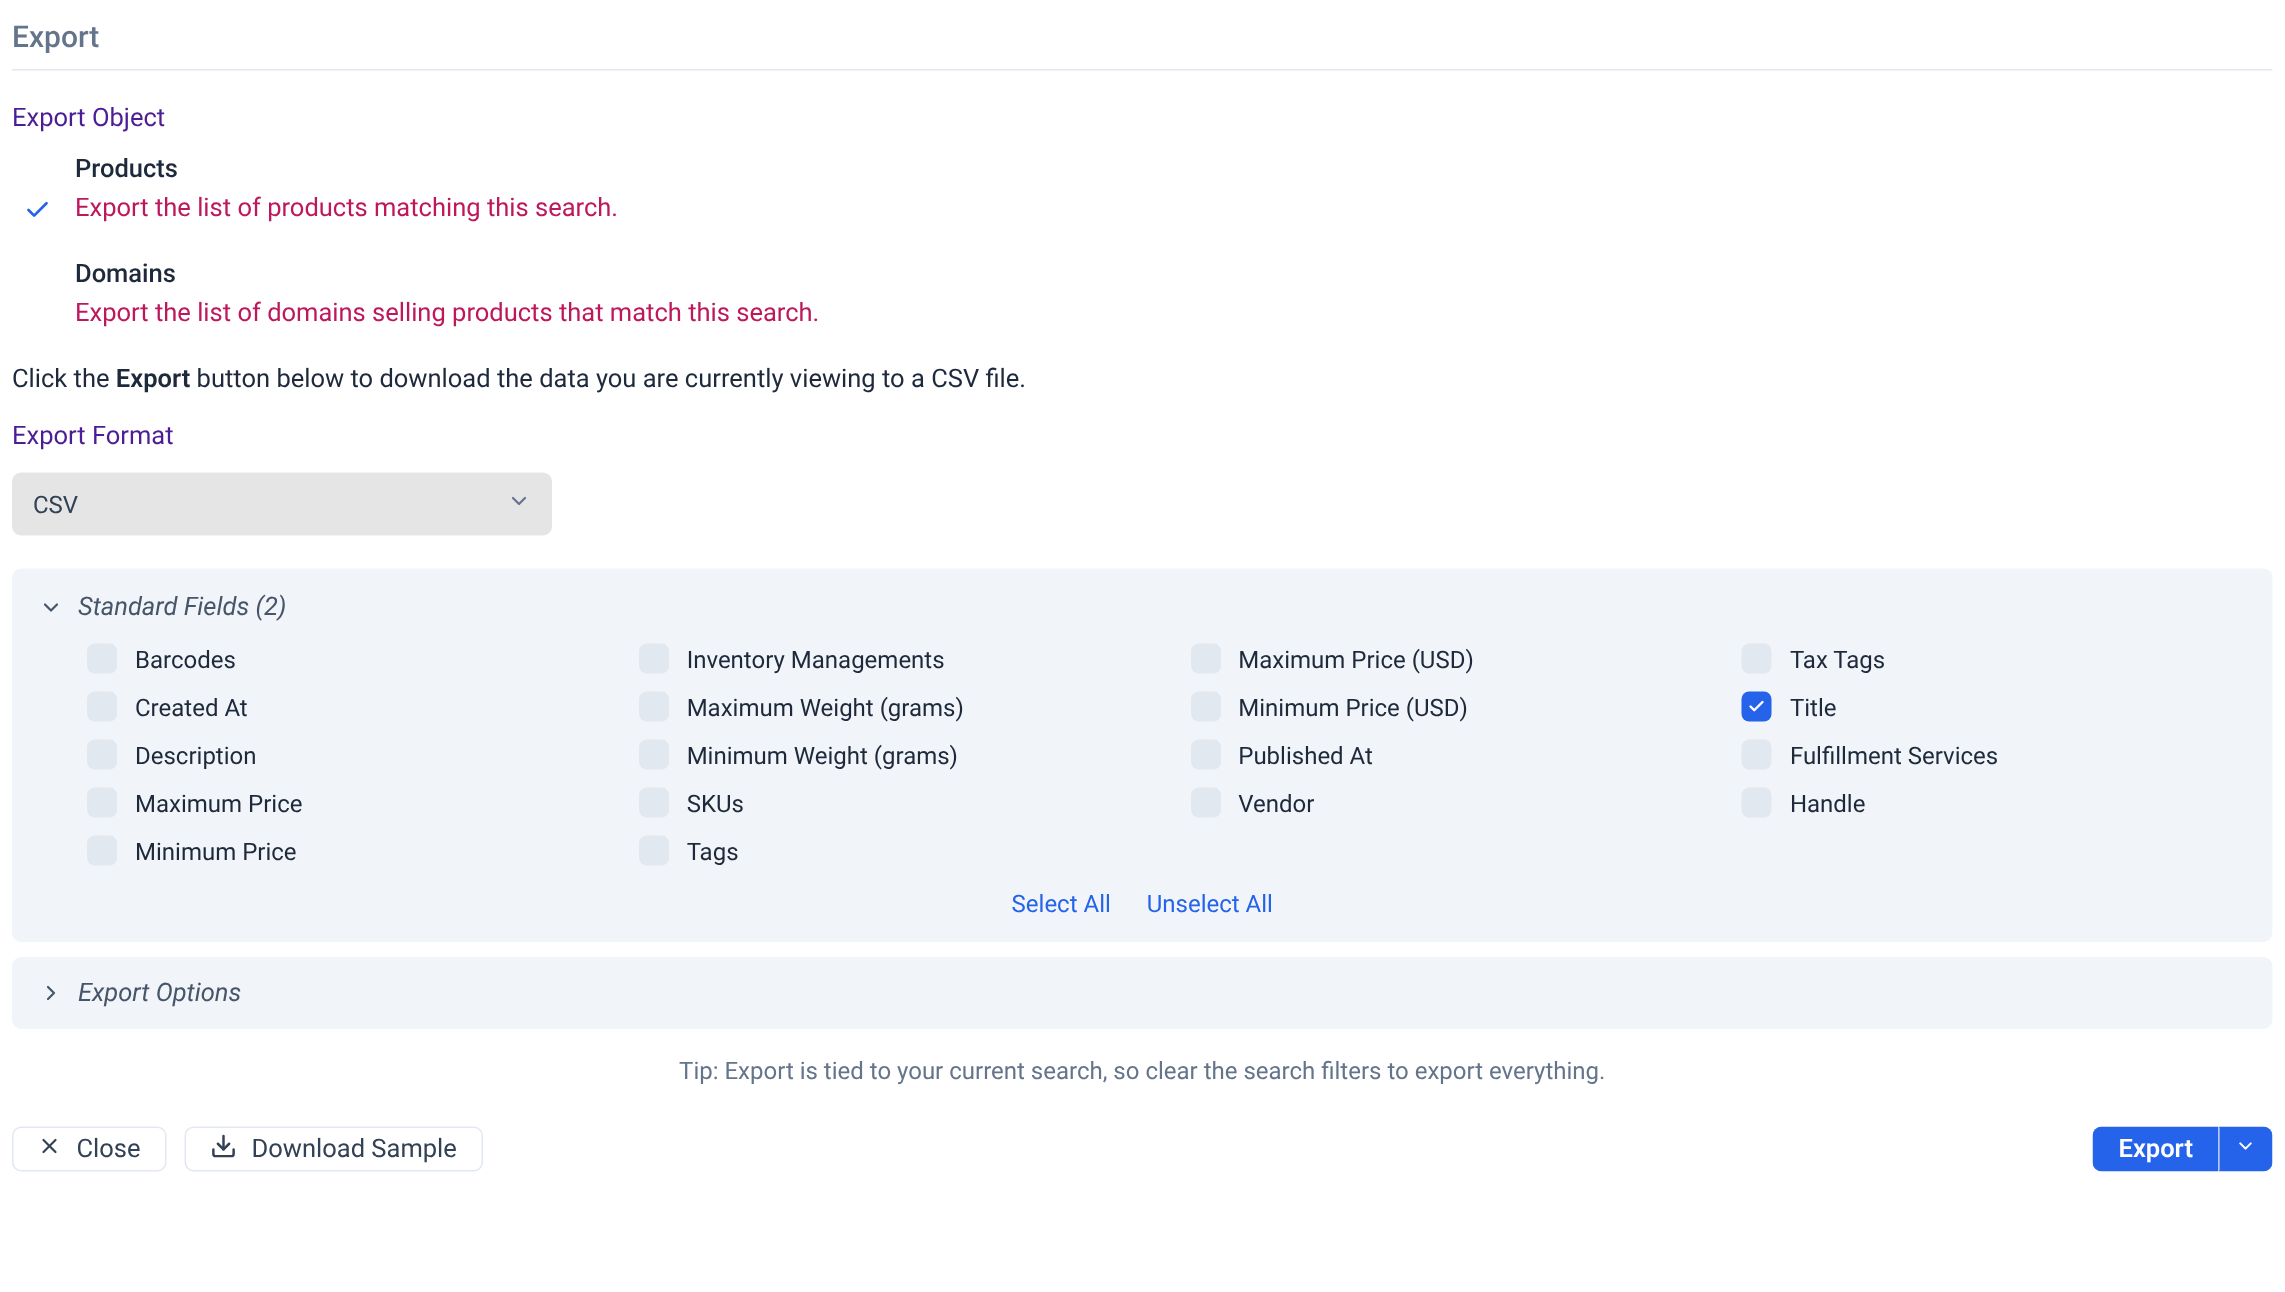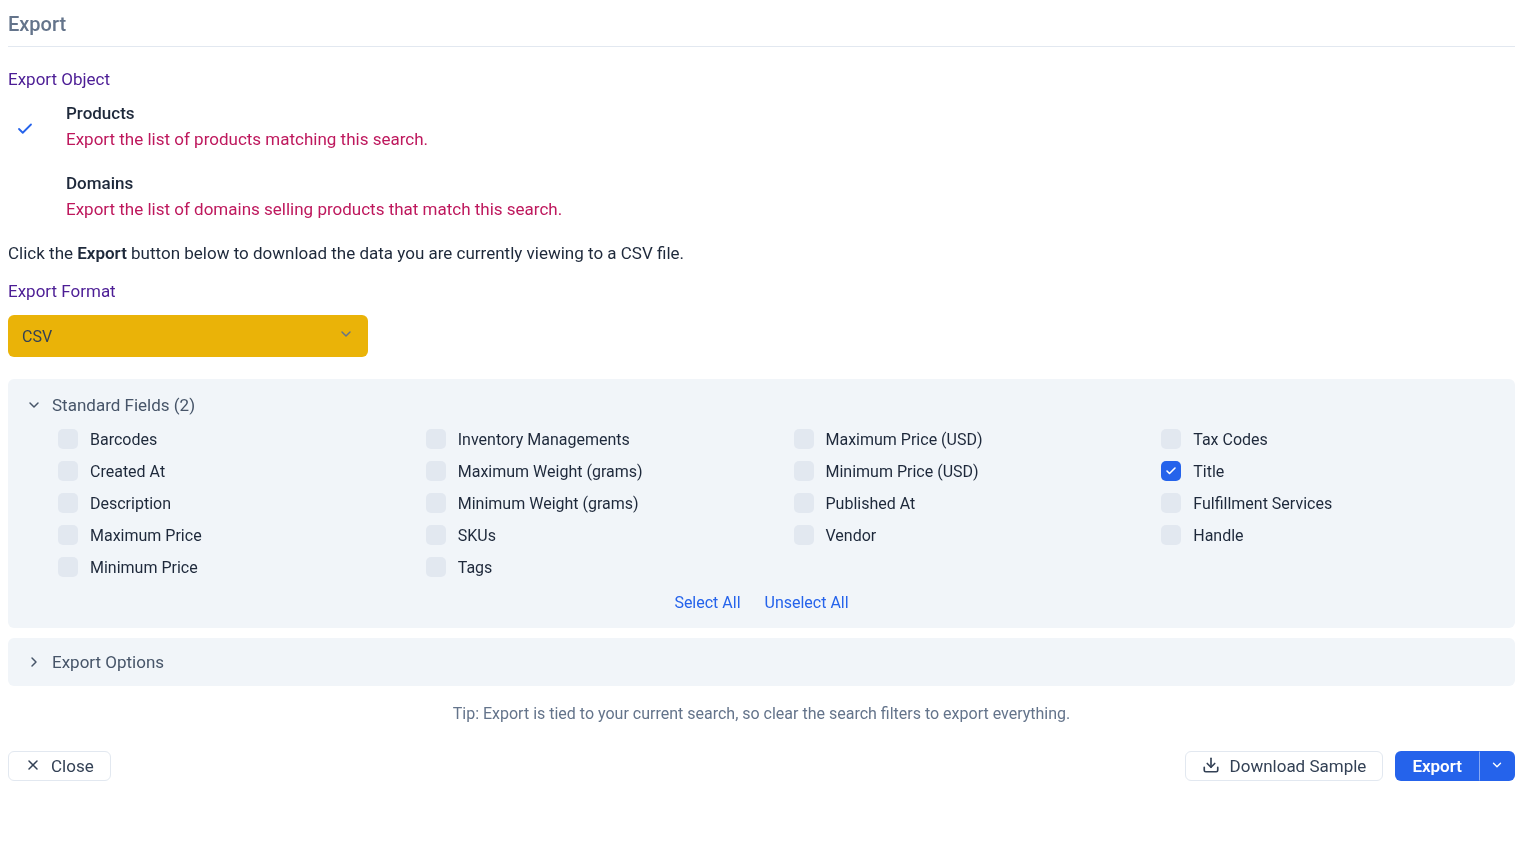--- a/index.html
+++ b/index.html
@@ -23,22 +23,22 @@
       margin: 0 0 22px 0;
     }
     .section-label {
       color: #4c1d95;
       font-size: 17px;
       margin-bottom: 14px;
     }
     .object-list { margin-left: 6px; }
     .object-row {
       display: flex;
-      align-items: center;
-      gap: 30px;
+      align-items: flex-end;
+      gap: 14px;
       margin-bottom: 24px;
       cursor: pointer;
     }
     .check-slot {
       width: 22px;
       display: flex;
       justify-content: center;
       padding-top: 6px;
     }
     .check-icon svg { display: block; }
@@ -65,36 +65,37 @@
       justify-content: space-between;
       background: #e2e8f073;
       background: #eef2f6;
       border-radius: 6px;
       height: 42px;
       width: 360px;
       padding: 0 14px;
       color: #334155;
       cursor: pointer;
     }
-    .select { background: #eab308; }
+    .select { background: #e5e5e5; }
     .chev { color: #64748b; }
     .panel {
       background: #f1f5f9;
       border-radius: 6px;
       padding: 16px 18px;
       margin-bottom: 10px;
     }
     .panel-header {
       display: flex;
       align-items: center;
       gap: 10px;
       color: #475569;
       font-size: 17px;
       margin-bottom: 14px;
       cursor: pointer;
+      font-style: italic;
     }
     .panel-header .chev-small { display: inline-flex; }
     .fields-grid {
       display: grid;
       grid-template-columns: repeat(4, 1fr);
       column-gap: 20px;
       row-gap: 12px;
       margin-left: 20px;
     }
     .field {
@@ -171,21 +172,21 @@
     .btn-group .btn-primary:first-child {
       border-top-right-radius: 0;
       border-bottom-right-radius: 0;
     }
     .btn-group .btn-primary.more {
       border-left: 1px solid rgba(255,255,255,0.45);
       border-top-left-radius: 0;
       border-bottom-left-radius: 0;
       padding: 0 10px;
     }
-    .center-slot { flex: 1; text-align: right; }
+    .center-slot { flex: 1; text-align: left; }
   </style>
 </head>
 <body>
 
 <div class="page-title">Export</div>
 <hr class="rule">
 
 <div class="section-label">Export Object</div>
 
 <div class="object-list" id="object-list">
@@ -244,21 +245,21 @@
       <div class="field">
         <span class="cb"></span>
         <span class="field-label">Inventory Managements</span>
       </div>
       <div class="field">
         <span class="cb"></span>
         <span class="field-label">Maximum Price (USD)</span>
       </div>
       <div class="field">
         <span class="cb"></span>
-        <span class="field-label">Tax Codes</span>
+        <span class="field-label">Tax Tags</span>
       </div>
       <div class="field">
         <span class="cb"></span>
         <span class="field-label">Created At</span>
       </div>
       <div class="field">
         <span class="cb"></span>
         <span class="field-label">Maximum Weight (grams)</span>
       </div>
       <div class="field">

